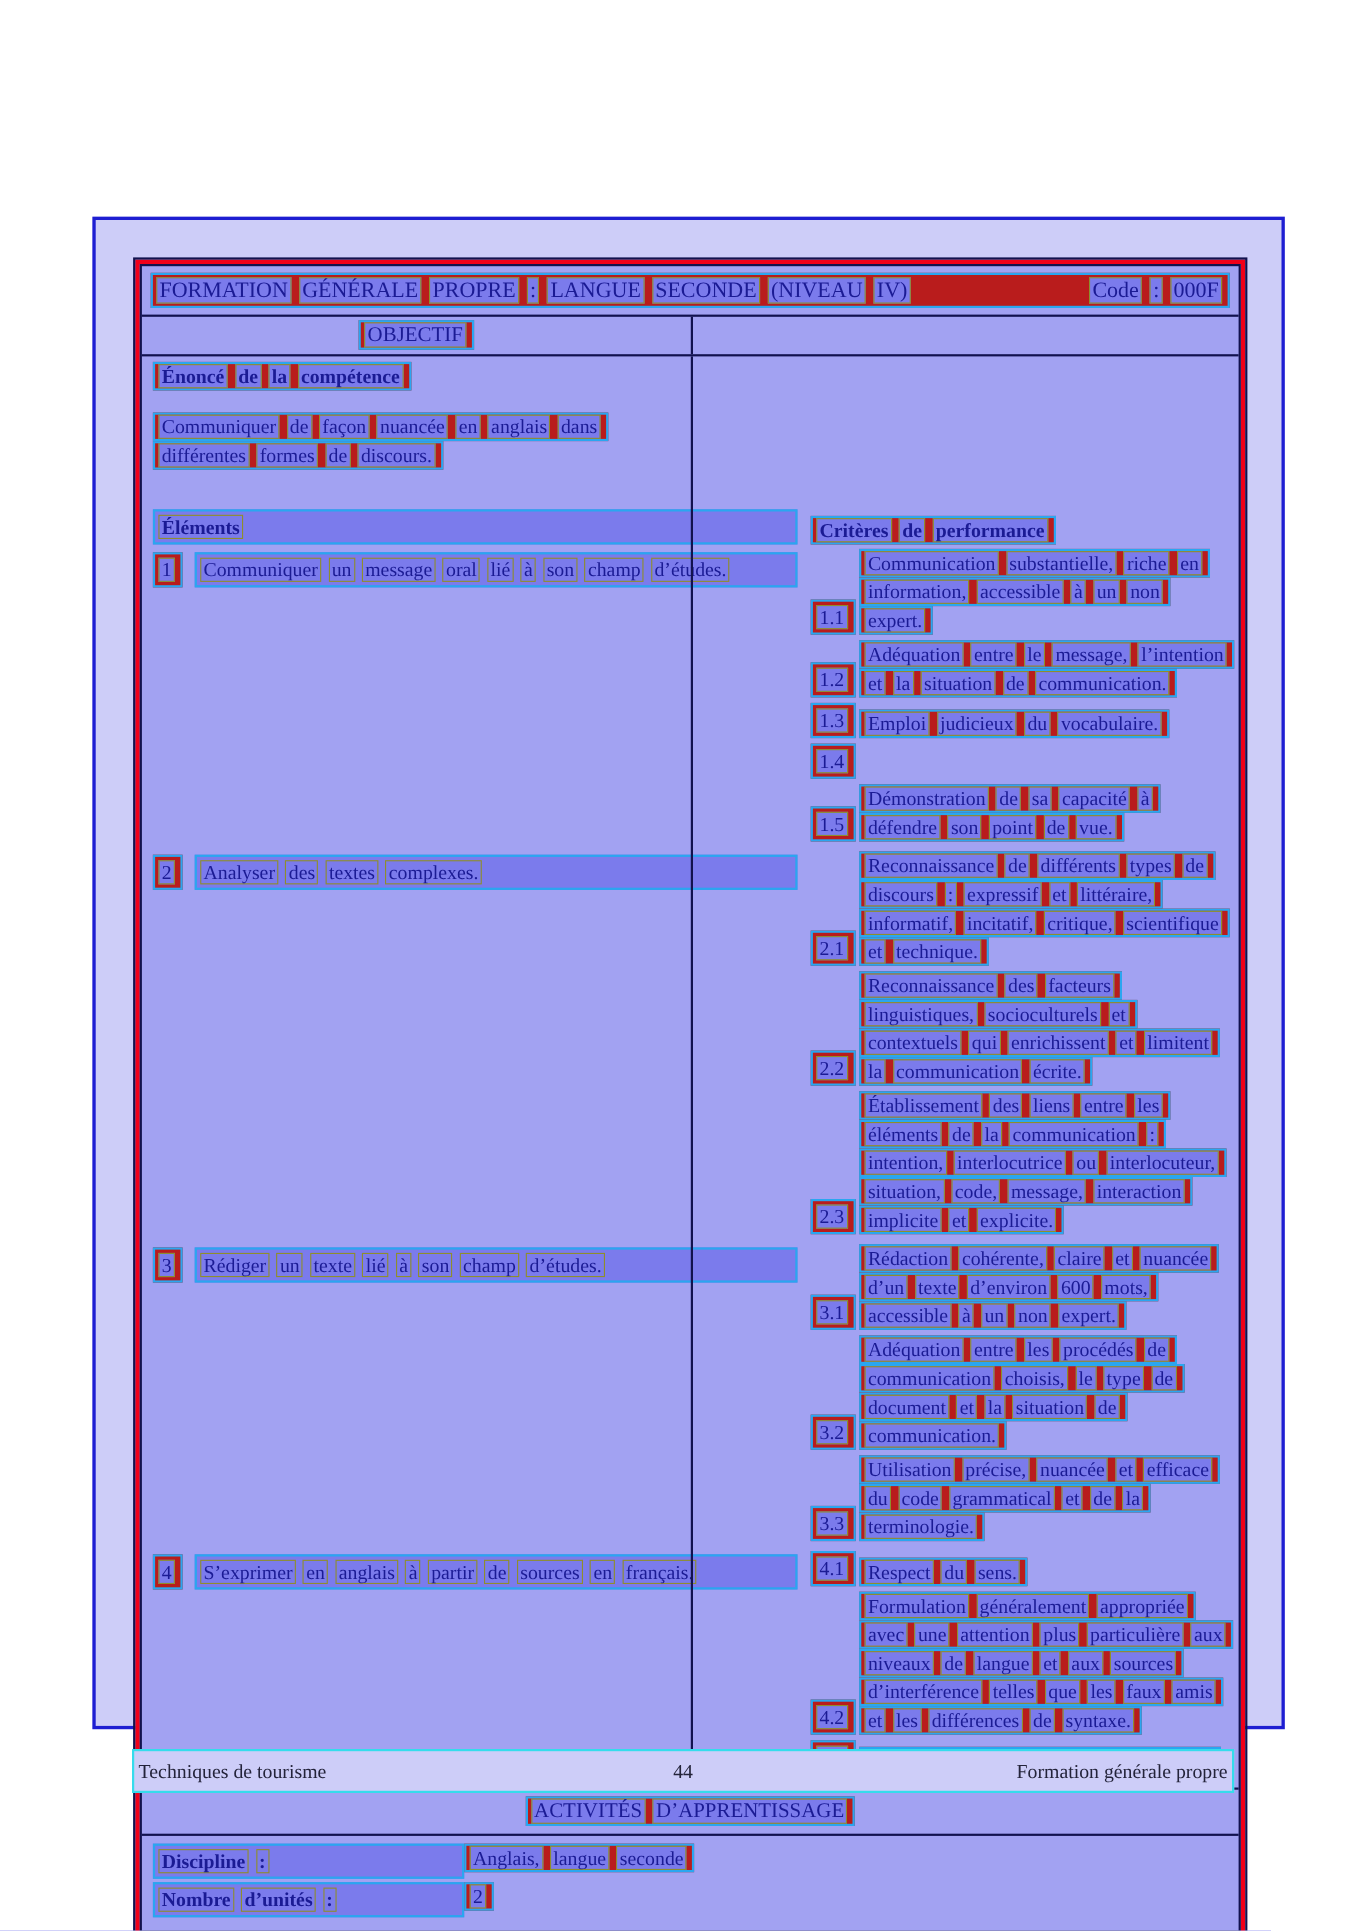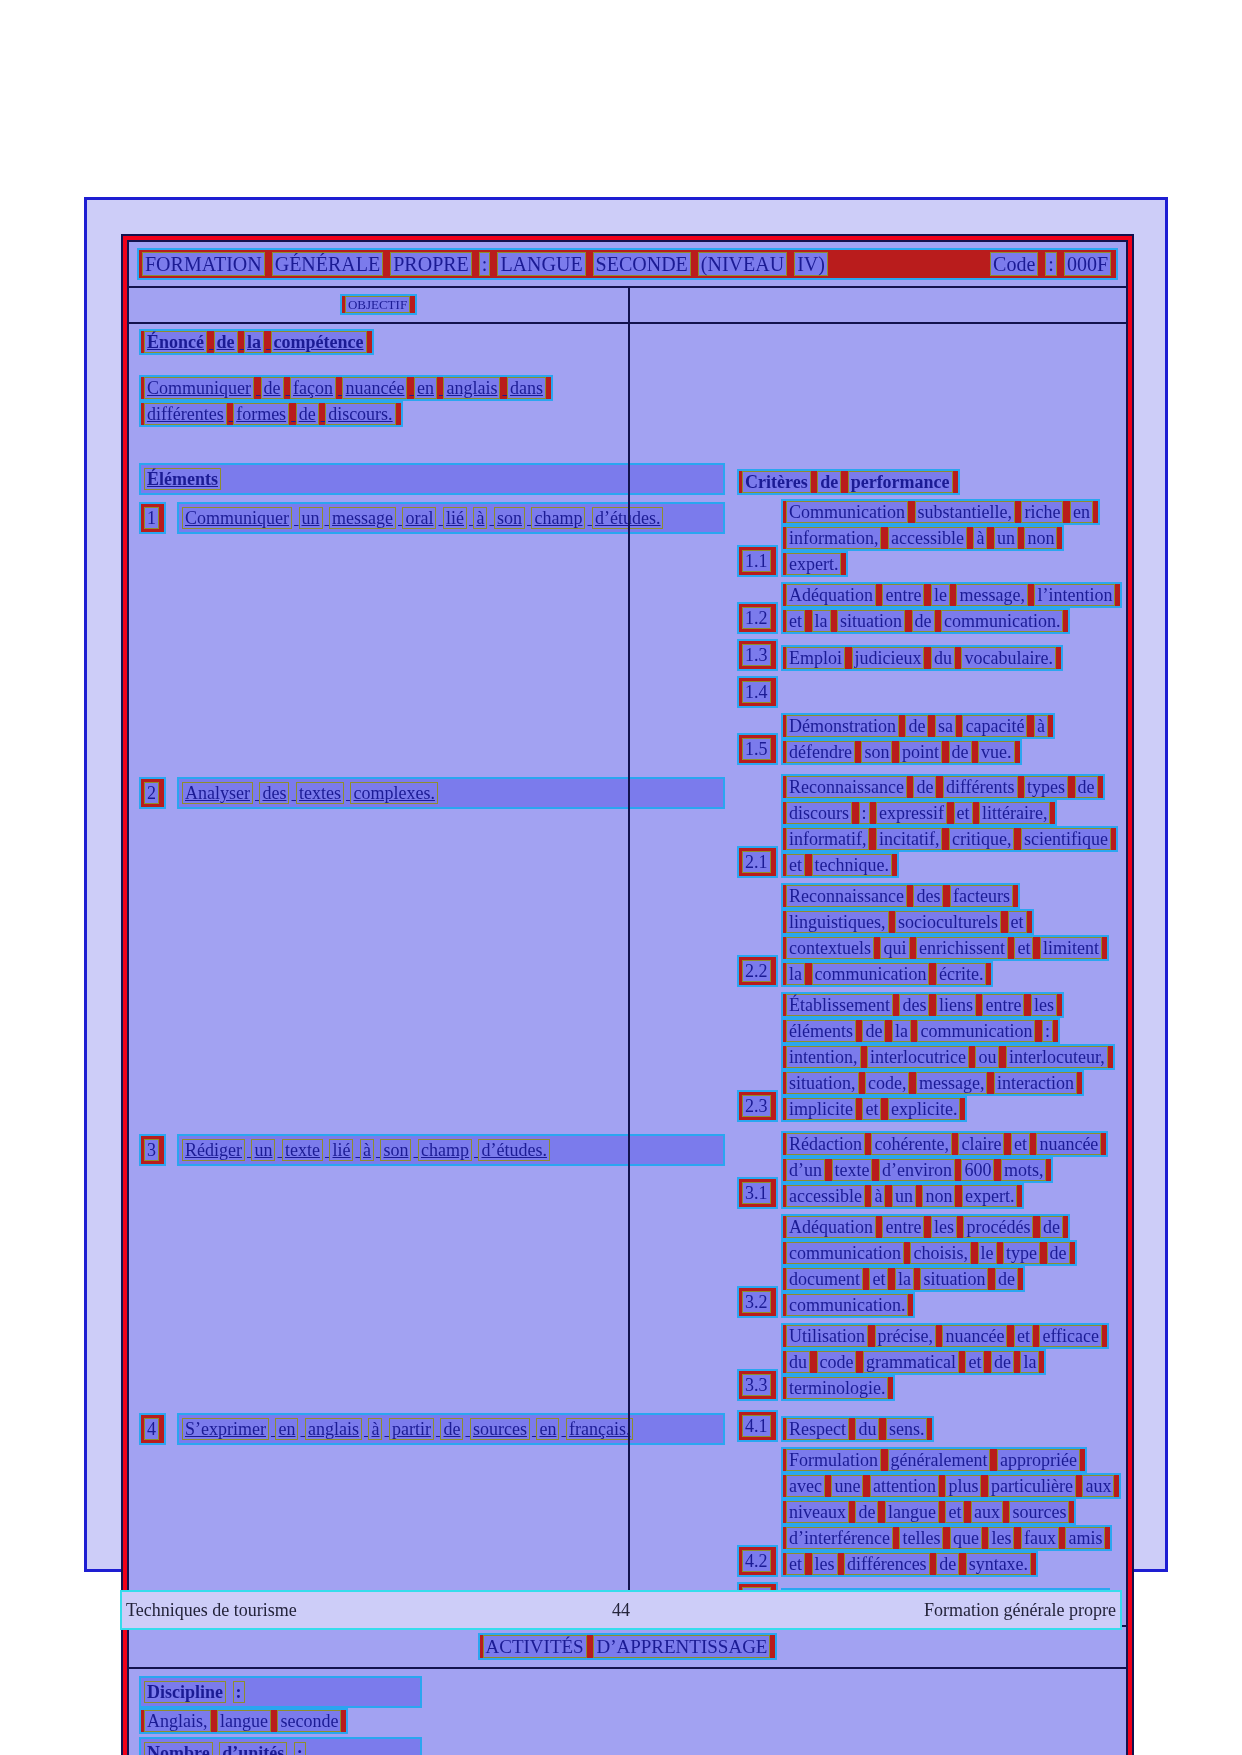--- a/index.html
+++ b/index.html
@@ -53,49 +53,49 @@
   }
   .numline { display:inline-block; }
 
   
   .title-row {
     padding:6px 8px;
     font-size:20px;
   }
   .title-flex { display:flex; align-items:center; }
   .title-fill { flex:1; }
-  .cols-row { display:flex; position:relative; padding:4px 0; font-size:13px; }
+  .cols-row { display:flex; position:relative; padding:4px 0; font-size:19px; }
   .cols-row .half { width:499px; text-align:center; box-sizing:border-box; }
   .cols-row .half.right { flex:1; }
   .col-divider { position:absolute; left:499px; top:0; bottom:0; width:2px; background:#12124e; }
 
   .body-row { position:relative; font-size:18px; padding-bottom:4px; }
   .body-row .divider { position:absolute; left:499px; top:0; bottom:0; width:2px; background:#12124e; }
 
   .body-top { display:flex; }
-  .cell-left { width:600px; box-sizing:border-box; padding:5px 4px 2px 10px;text-decoration:underline; }
+  .cell-left { width:600px; box-sizing:border-box; padding:5px 4px 2px 10px; }
   .cell-right { flex:1; box-sizing:border-box; padding:2px 4px 2px 8px; }
   .body-top .cell-right { display:flex; flex-direction:column; justify-content:flex-end; align-items:flex-start; }
   .enonce-heading { margin:0 0 20px 0; font-weight:bold; }
   .enonce-text { margin:0 0 36px 0; max-width:430px; }
   .elements-heading { font-weight:bold; }
   .criteres-heading { font-weight:bold; margin-bottom:0; }
 
   .item-row { display:flex; margin-top:0; }
   .item-el { display:flex; align-items:flex-start; }
   .numcol-l { flex:0 0 38px; }
   .eltext { flex:1; }
   .crit { display:flex; align-items:flex-end; margin-bottom:5px; }
   .numcol { flex:0 0 44px; }
   .textcol { flex:1; max-width:447px; }
 
   .activites-row { text-align:center; padding:7px 0; font-size:19px; }
 
   .info-row { padding:7px 0 9px 10px; font-size:18px; }
-  .info-line { display:flex; margin-bottom:3px;flex-direction:column; }
+  .info-line { display:flex; margin-bottom:3px; }
   .info-label { width:283px; font-weight:bold; }
   .info-value { }
 
   .footer {
     position:absolute; left:120px; top:1590px;
     width:1002px; height:40px;
     background:#cdcdf8;
     border:2px solid #35dcec;
     box-sizing:border-box;
     display:flex; align-items:center;

